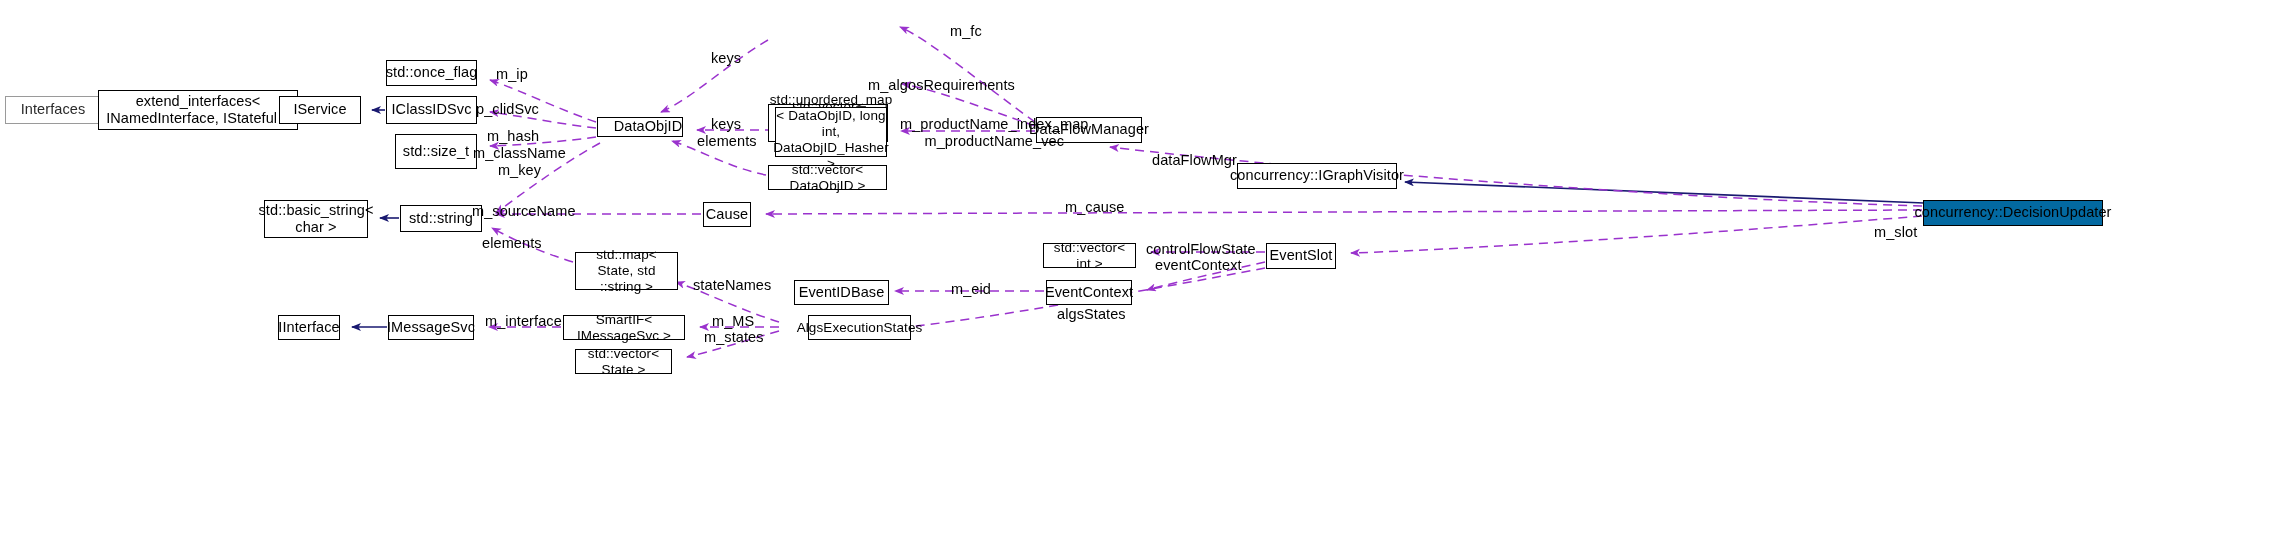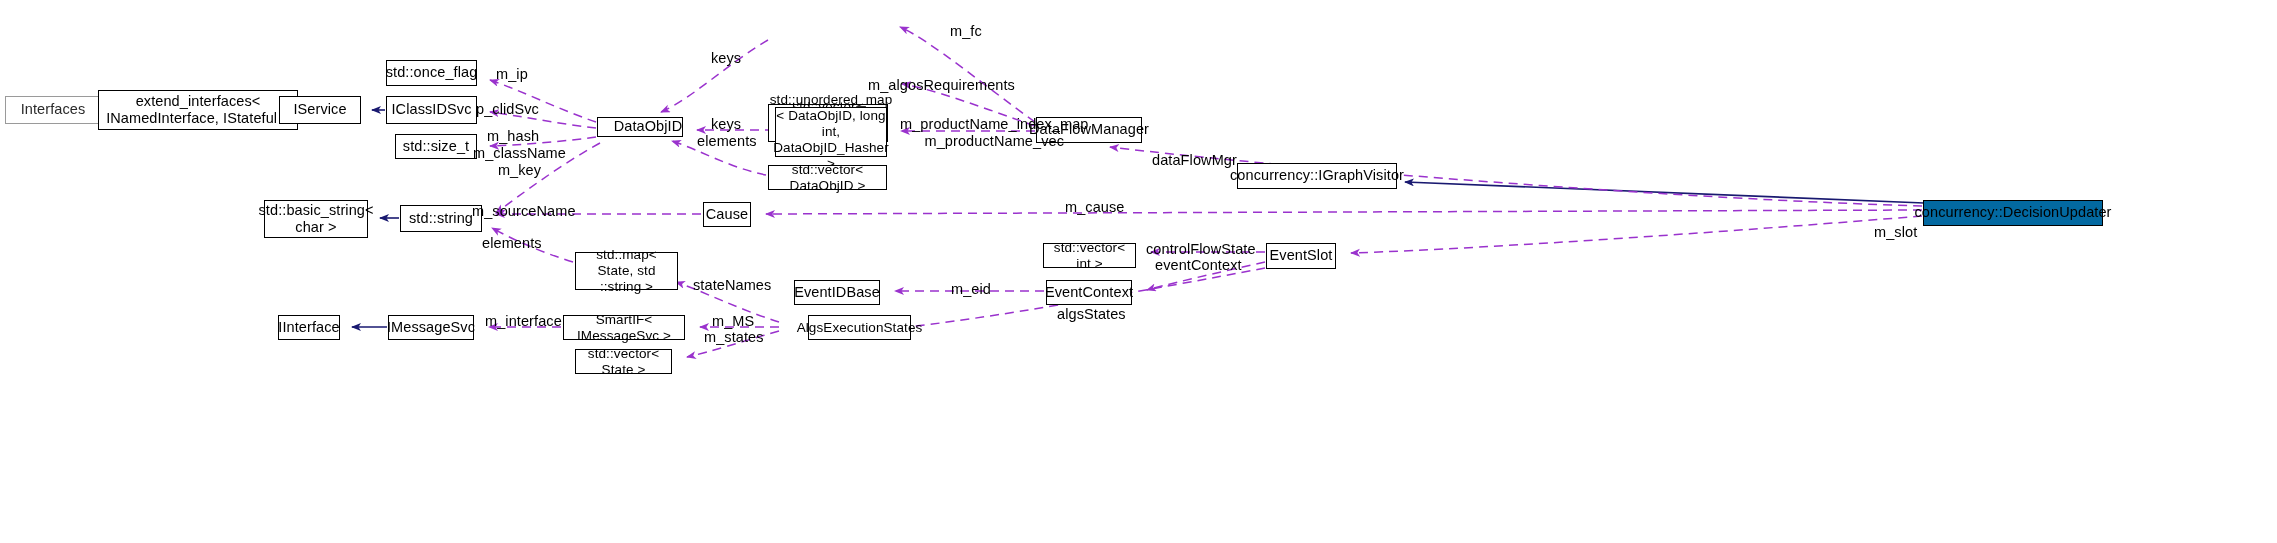--- a/index.html
+++ b/index.html
@@ -107,40 +107,40 @@
       <path d="M 779,331 C 740,342 710,352 687,357" marker-end="url(#arrow-usage)"></path>
     </g>
   </svg>
 
   <div class="node muted" style="left:5px;top:96px;width:96px;height:28px;">Interfaces</div>
   <div class="node" style="left:98px;top:90px;width:200px;height:40px;">extend_interfaces&lt;
  INamedInterface, IStateful &gt;</div>
   <div class="node" style="left:279px;top:96px;width:82px;height:28px;">IService</div>
   <div class="node" style="left:386px;top:96px;width:91px;height:28px;">IClassIDSvc</div>
   <div class="node" style="left:386px;top:60px;width:91px;height:26px;">std::once_flag</div>
-  <div class="node" style="left:395px;top:134px;width:82px;height:25px;">std::size_t</div>
+  <div class="node" style="left:395px;top:134px;width:82px;height:35px;">std::size_t</div>
   <div class="node" style="left:264px;top:200px;width:104px;height:38px;">std::basic_string&lt;
  char &gt;</div>
   <div class="node" style="left:400px;top:205px;width:82px;height:27px;">std::string</div>
   <div class="node" style="left:597px;top:117px;width:86px;height:20px;padding-left:20px;">DataObjID</div>
   <div class="node" style="left:768px;top:60px;width:120px;height:38px;font-size:13.5px;margin-top:44px;">std::vector&lt; dependency
 _bitset &gt;</div>
   <div class="node" style="left:775px;top:107px;width:112px;height:50px;font-size:13.5px;">std::unordered_map
 &lt; DataObjID, long int,
 DataObjID_Hasher &gt;</div>
   <div class="node" style="left:768px;top:165px;width:119px;height:25px;font-size:13.5px;">std::vector&lt; DataObjID &gt;</div>
   <div class="node" style="left:1036px;top:117px;width:106px;height:26px;">DataFlowManager</div>
   <div class="node" style="left:1237px;top:163px;width:160px;height:26px;">concurrency::IGraphVisitor</div>
   <div class="node highlight" style="left:1923px;top:200px;width:180px;height:26px;">concurrency::DecisionUpdater</div>
   <div class="node" style="left:703px;top:202px;width:48px;height:25px;">Cause</div>
   <div class="node" style="left:575px;top:252px;width:103px;height:38px;font-size:13.5px;">std::map&lt; State, std
 ::string &gt;</div>
   <div class="node" style="left:1043px;top:243px;width:93px;height:25px;font-size:13.5px;">std::vector&lt; int &gt;</div>
   <div class="node" style="left:1266px;top:243px;width:70px;height:26px;">EventSlot</div>
-  <div class="node" style="left:794px;top:280px;width:86px;height:25px;">EventIDBase</div>
+  <div class="node" style="left:794px;top:280px;width:95px;height:25px;">EventIDBase</div>
   <div class="node" style="left:1046px;top:280px;width:86px;height:25px;">EventContext</div>
   <div class="node" style="left:278px;top:315px;width:62px;height:25px;">IInterface</div>
   <div class="node" style="left:388px;top:315px;width:86px;height:25px;">IMessageSvc</div>
   <div class="node" style="left:563px;top:315px;width:122px;height:25px;font-size:13.5px;">SmartIF&lt; IMessageSvc &gt;</div>
   <div class="node" style="left:780px;top:315px;width:103px;height:25px;font-size:13.5px;margin-left:28px;">AlgsExecutionStates</div>
   <div class="node" style="left:575px;top:349px;width:97px;height:25px;font-size:13.5px;">std::vector&lt; State &gt;</div>
 
   <div class="edge-label" style="left:496px;top:66px;">m_ip</div>
   <div class="edge-label" style="left:476px;top:101px;">p_clidSvc</div>
   <div class="edge-label" style="left:487px;top:128px;">m_hash</div>

